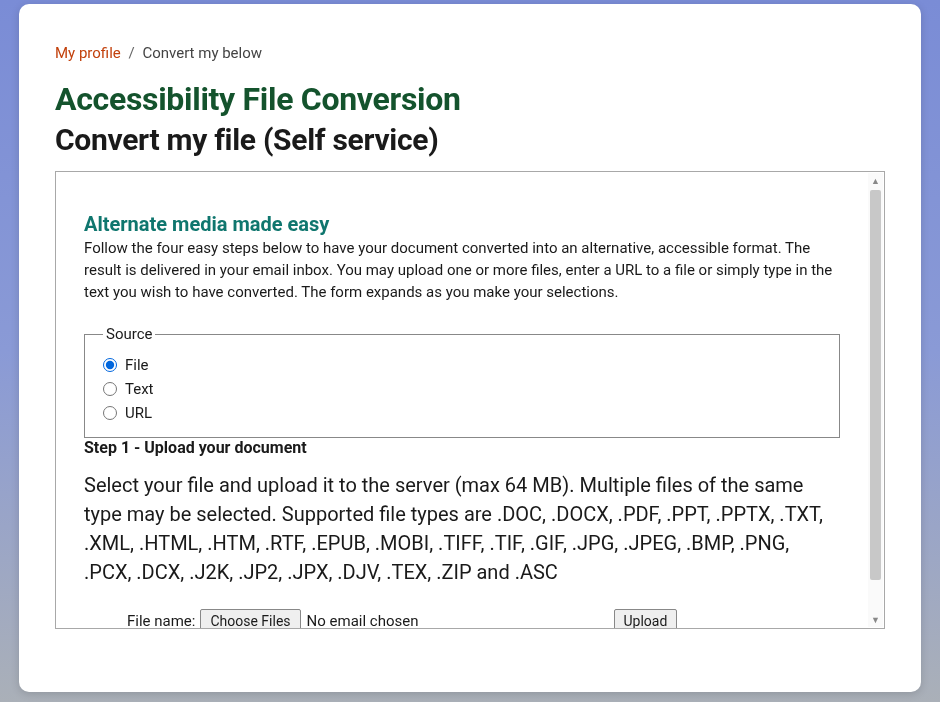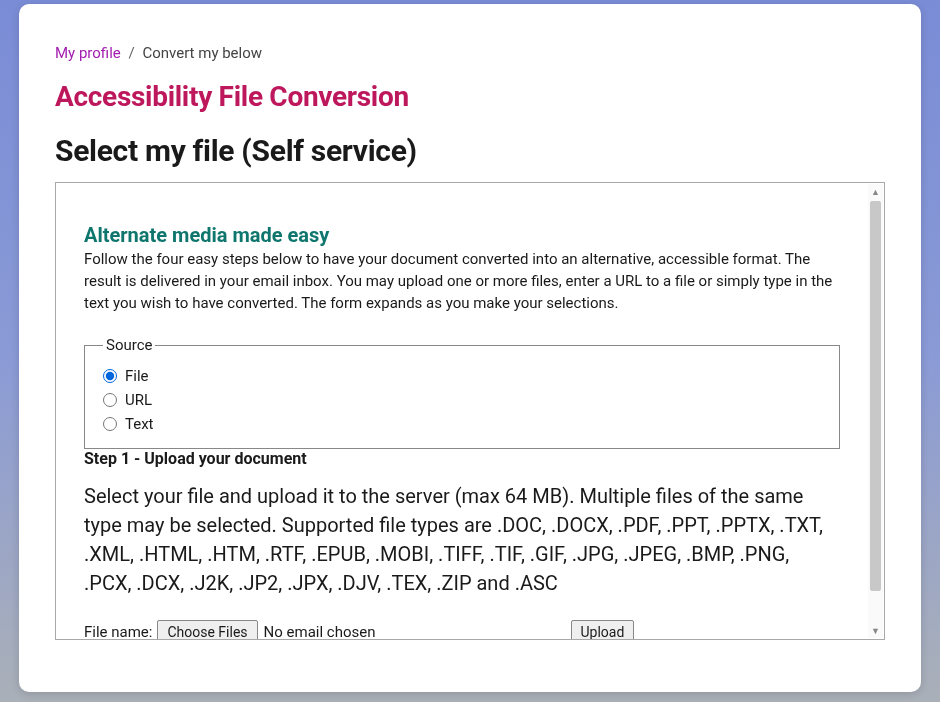--- a/index.html
+++ b/index.html
@@ -30,39 +30,39 @@
       box-shadow: 0 2px 8px rgba(0,0,0,0.15);
     }
     
     .breadcrumb {
       font-size: 15px;
       margin-bottom: 18px;
       color: #1a1a1a;
     }
     
     .breadcrumb a {
-      color: #a21caf;
+      color: #c2410c;
       text-decoration: none;
       text-align: center;
     }
     
     .breadcrumb .sep {
       color: #666;
       margin: 0 4px;
     }
     
     .breadcrumb .current {
       color: #444;
     }
     
     h1.title {
-      font-size: 28px;
-      font-weight: 700;
-      color: #be185d;
-      margin-bottom: 20px;
+      font-size: 32px;
+      font-weight: 700;
+      color: #14532d;
+      margin-bottom: 4px;
       letter-spacing: -0.3px;
     }
     
     h2.subtitle {
       font-size: 30px;
       font-weight: 700;
       color: #1a1a1a;
       margin-bottom: 14px;
       letter-spacing: -0.3px;
     }
@@ -173,20 +173,21 @@
     
     .upload-row {
       display: flex;
       align-items: center;
       font-size: 15px;
       color: #1a1a1a;
     }
     
     .upload-row .label {
       margin-right: 5px;
+      margin-left: 43px;
     }
     
     .btn {
       background: #efefef;
       border: 1px solid #888;
       padding: 3px 9px;
       font-size: 14px;
       font-family: inherit;
       color: #1a1a1a;
       cursor: pointer;
@@ -206,46 +207,46 @@
 
 <div class="card">
 
   <div class="breadcrumb">
     <a href="#">My profile</a>
     <span class="sep">/</span>
     <span class="current">Convert my below</span>
   </div>
 
   <h1 class="title">Accessibility File Conversion</h1>
-  <h2 class="subtitle">Select my file (Self service)</h2>
+  <h2 class="subtitle">Convert my file (Self service)</h2>
 
   <div class="frame-wrapper">
 
     <div class="frame-content">
 
       <h3 class="section-title">Alternate media made easy</h3>
 
       <p class="intro">Follow the four easy steps below to have your document converted into an alternative, accessible format. The result is delivered in your email inbox. You may upload one or more files, enter a URL to a file or simply type in the text you wish to have converted. The form expands as you make your selections.</p>
 
       <fieldset class="source">
         <legend>Source</legend>
 
         <label class="radio-row">
           <input type="radio" name="source" checked="" style="">
           <span>File</span>
         </label>
 
         <label class="radio-row">
           <input type="radio" name="source" style="">
-          <span>URL</span>
+          <span>Text</span>
         </label>
 
         <label class="radio-row">
           <input type="radio" name="source" style="">
-          <span>Text</span>
+          <span>URL</span>
         </label>
       </fieldset>
 
       <h4 class="step-title">Step 1 - Upload your document</h4>
 
       <p class="step-desc">Select your file and upload it to the server (max 64 MB). Multiple files of the same type may be selected. Supported file types are .DOC, .DOCX, .PDF, .PPT, .PPTX, .TXT, .XML, .HTML, .HTM, .RTF, .EPUB, .MOBI, .TIFF, .TIF, .GIF, .JPG, .JPEG, .BMP, .PNG, .PCX, .DCX, .J2K, .JP2, .JPX, .DJV, .TEX, .ZIP and .ASC</p>
 
       <div class="upload-row">
         <span class="label">File name:</span>
         <button class="btn">Choose Files</button>

